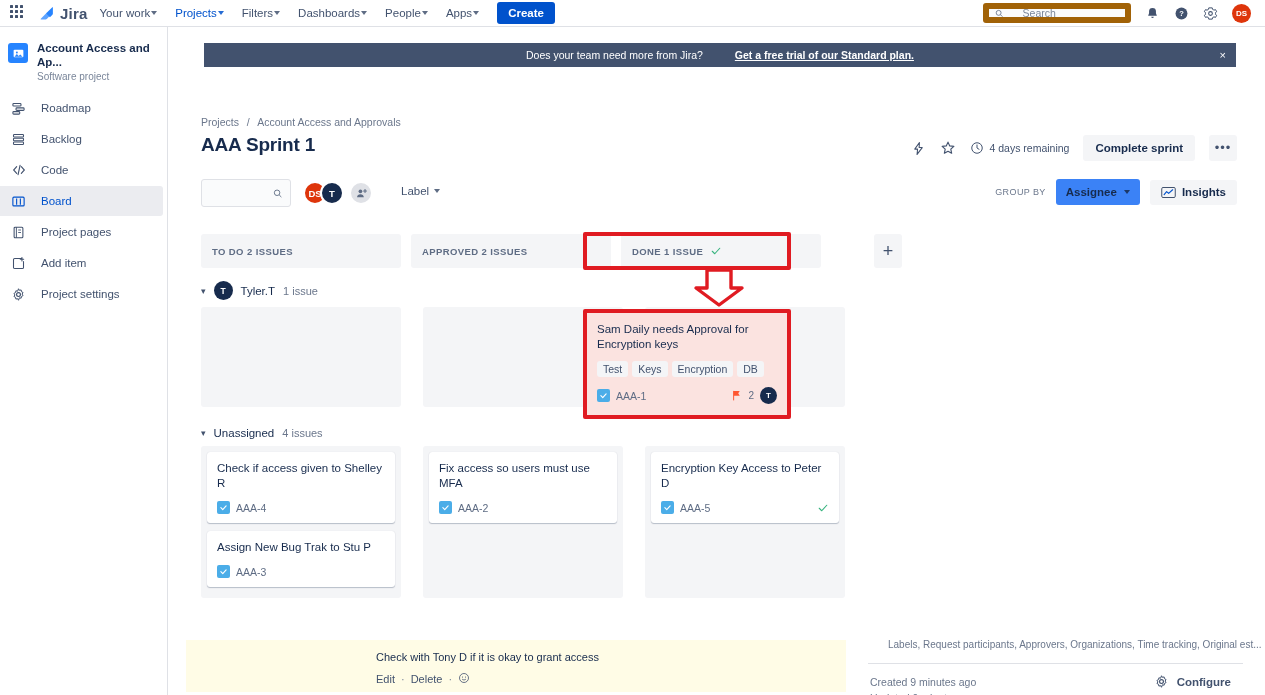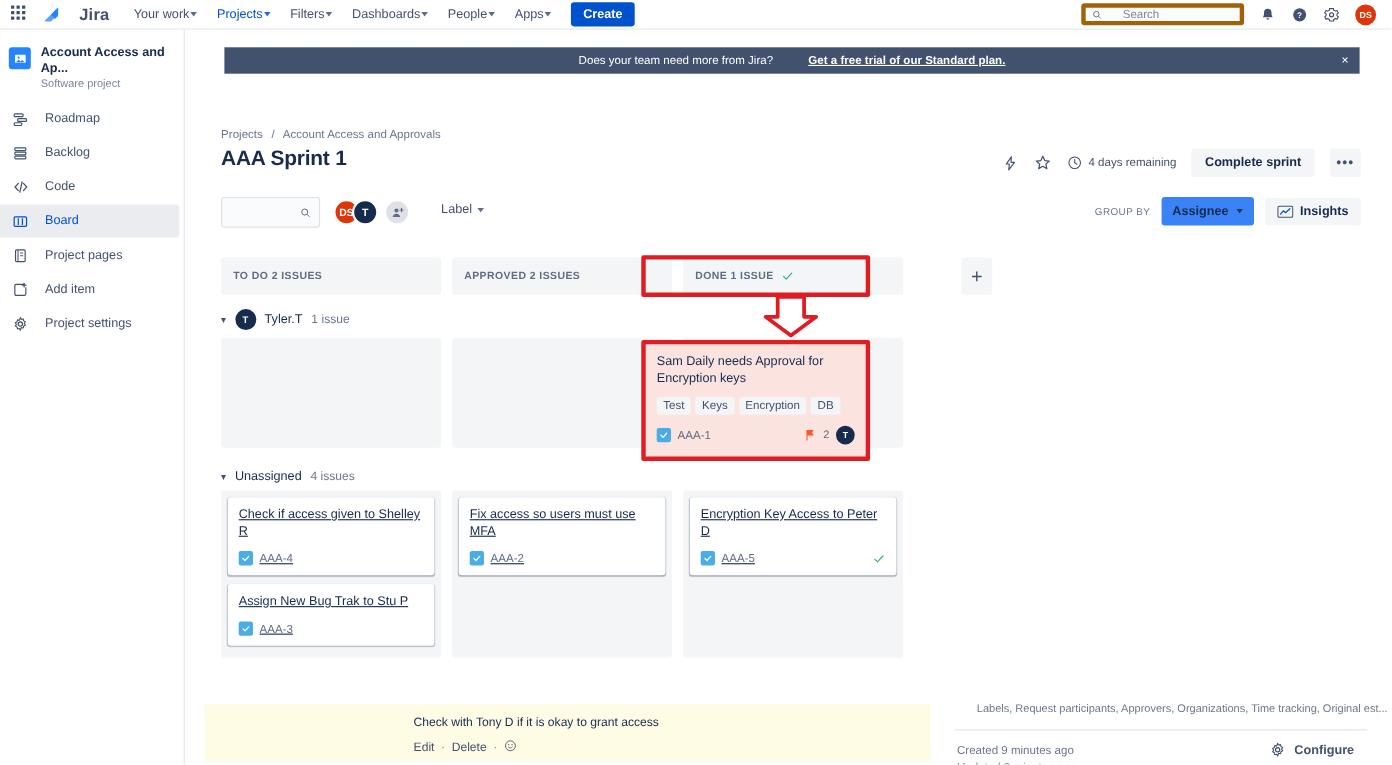--- a/index.html
+++ b/index.html
@@ -15,32 +15,32 @@
   
   .topnav {
     position: absolute; top: 0; left: 0; width: 1265px; height: 27px;
     background: #ffffff; border-bottom: 1px solid #dfe1e6;
     display: flex; align-items: center; padding: 0 10px;
   }
   .appswitch { width: 16px; height: 16px; display: grid;
     grid-template-columns: repeat(3, 3px); grid-template-rows: repeat(3, 3px);
     gap: 2px; margin-right: 12px; cursor: pointer; }
   .appswitch i { display: block; width: 3px; height: 3px; background: #42526e; border-radius: .5px; }
-  .brand { display: flex; align-items: center; gap: 17px; margin-right: 22px; cursor: pointer; }
+  .brand { display: flex; align-items: center; gap: 5px; margin-right: 12px; cursor: pointer; }
   .brand-logo { width: 17px; height: 17px; }
   .brand-name { font-size: 15px; font-weight: 600; color: #42526e; letter-spacing: .2px; }
   .navitem { font-size: 11.5px; color: #42526e; margin-right: 18px; cursor: pointer;
     display: flex; align-items: center; gap: 1px; white-space: nowrap; }
   .navitem.blue { color: #0052cc; font-weight: 500; }
   .caret { border-left: 3.2px solid transparent; border-right: 3.2px solid transparent;
     border-top: 4px solid currentColor; display: inline-block; opacity: .85; }
   .create-btn { background: #0052cc; color: #fff; font-size: 11.5px; font-weight: 700;
     padding: 5px 11px; border: none; border-radius: 3px; cursor: pointer; font-family: inherit; }
   .nav-right { margin-left: auto; display: flex; align-items: center; gap: 14px; padding-right: 4px; }
-  .searchbox { position: relative; width: 148px; height: 20px; border: 4px solid #a16207;
+  .searchbox { position: relative; width: 148px; height: 20px; border: 6px solid #a16207;
     border-radius: 3px; background: #fafbfc; display: flex; align-items: center; padding: 0 6px; gap: 19px; }
   .searchbox input { border: none; outline: none; background: transparent; font-size: 10.5px;
     color: #42526e; font-family: inherit; width: 100%; }
   .searchbox input::placeholder { color: #7a869a; }
   .icon-btn { cursor: pointer; display: flex; align-items: center; justify-content: center; }
   .avatar-ds { width: 19px; height: 19px; border-radius: 50%; background: #de350b; color: #fff;
     font-size: 8px; font-weight: 700; display: flex; align-items: center; justify-content: center; cursor: pointer; }
 
   
   .sidebar { position: absolute; top: 27px; left: 0; width: 168px; height: 668px;
@@ -114,21 +114,21 @@
     border: none; border-radius: 3px; color: #42526e; font-size: 18px; cursor: pointer;
     display: flex; align-items: center; justify-content: center; font-family: inherit; }
 
   .swimlane-head { display: flex; align-items: center; gap: 8px; margin-top: 13px; cursor: pointer; }
   .sw-caret { font-size: 9px; color: #42526e; }
   .sw-av { width: 19px; height: 19px; border-radius: 50%; background: #172b4d; color: #fff;
     font-size: 8.5px; font-weight: 700; display: flex; align-items: center; justify-content: center; }
   .sw-name { font-size: 11.5px; color: #172b4d; }
   .sw-count { font-size: 11px; color: #6b778c; }
 
-  .lane { display: flex; gap: 10px; margin-top: 7px; text-decoration: underline; }
+  .lane { display: flex; gap: 22px; margin-top: 7px; }
   .lane-col { width: 200px; background: #f4f5f7; border-radius: 3px; padding: 6px; }
 
   .card { background: #fff; border-radius: 3px; box-shadow: 0 1px 1px rgba(9,30,66,.25), 0 0 1px rgba(9,30,66,.15);
     padding: 9px 10px 9px; cursor: pointer; margin-bottom: 8px; }
   .card:last-child { margin-bottom: 0; }
   .card-title { font-size: 11.5px; color: #172b4d; line-height: 15px; }
   .card-tags { display: flex; gap: 4px; margin-top: 9px; flex-wrap: wrap; }
   .tag { background: #f4f5f7; color: #42526e; font-size: 10.5px; padding: 2px 6px; border-radius: 3px; }
   .card-foot { display: flex; align-items: center; margin-top: 10px; }
   .task-ic { width: 13px; height: 13px; border-radius: 2px; background: #4bade8;

